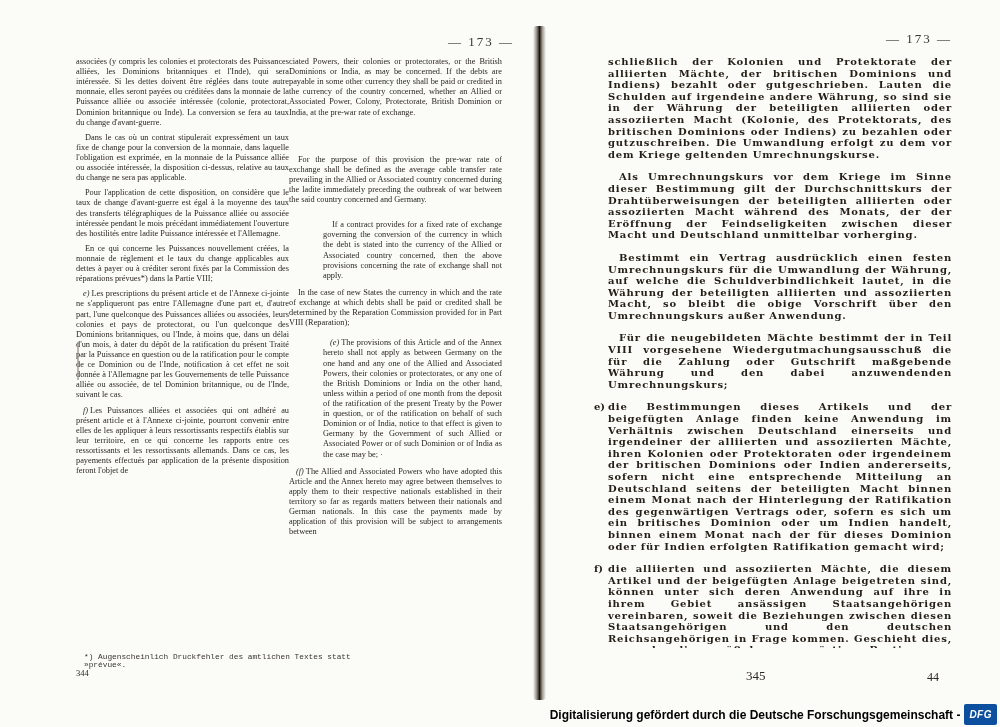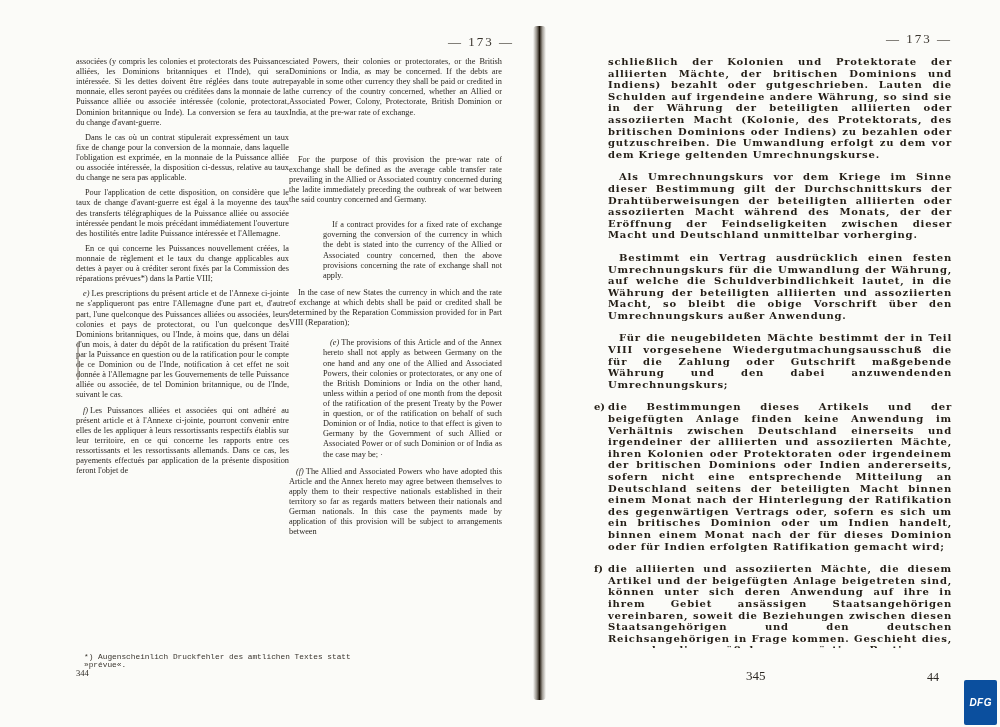--- a/index.html
+++ b/index.html
@@ -67,21 +67,21 @@
   
   .dfg-bar {
     position:absolute; right:3px; bottom:2px;
     display:flex; align-items:center; gap:4px;
     font-family:"Liberation Sans", sans-serif;
     font-weight:bold; font-size:12px; color:#000;
   }
   .dfg-logo {
     display:inline-block; background:#0b4f9e; color:#fff;
     font-size:10px; font-style:italic; font-weight:bold;
-    padding:17px 5px; border-radius:2px; letter-spacing:0.5px;
+    padding:5px 5px; border-radius:2px; letter-spacing:0.5px;
   }
 </style>
 </head>
 <body>
 
 <div class="left-page">
   <div class="page-header">—  173  —</div>
   <div class="columns">
 
     <div class="col col-fr">
@@ -120,14 +120,15 @@
     <p>Für die neugebildeten Mächte bestimmt der in Teil VIII vorgesehene Wiedergutmachungsausschuß die für die Zahlung oder Gutschrift maßgebende Währung und den dabei anzuwendenden Umrechnungskurs;</p>
     <p class="hang"><span class="lbl-hang">e)</span><span>die Bestimmungen dieses Artikels und der beigefügten Anlage finden keine Anwendung im Verhältnis zwischen Deutschland einerseits und irgendeiner der alliierten und assoziierten Mächte, ihren Kolonien oder Protektoraten oder irgendeinem der britischen Dominions oder Indien andererseits, sofern nicht eine entsprechende Mitteilung an Deutschland seitens der beteiligten Macht binnen einem Monat nach der Hinterlegung der Ratifikation des gegenwärtigen Vertrags oder, sofern es sich um ein britisches Dominion oder um Indien handelt, binnen einem Monat nach der für dieses Dominion oder für Indien erfolgten Ratifikation gemacht wird;</span></p>
     <p class="hang"><span class="lbl-hang">f)</span><span>die alliierten und assoziierten Mächte, die diesem Artikel und der beigefügten Anlage beigetreten sind, können unter sich deren Anwendung auf ihre in ihrem Gebiet ansässigen Staatsangehörigen vereinbaren, soweit die Beziehungen zwischen diesen Staatsangehörigen und den deutschen Reichsangehörigen in Frage kommen. Geschieht dies, so werden die gemäß der gegenwärtigen Bestimmung</span></p>
   </div>
 </div>
 
 <div class="folio-345">345</div>
 <div class="folio-44">44</div>
 
 <div class="dfg-bar">
+  <span>Digitalisierung gefördert durch die Deutsche Forschungsgemeinschaft -</span>
   <span class="dfg-logo">DFG</span>
 </div>
 
 </body></html>

